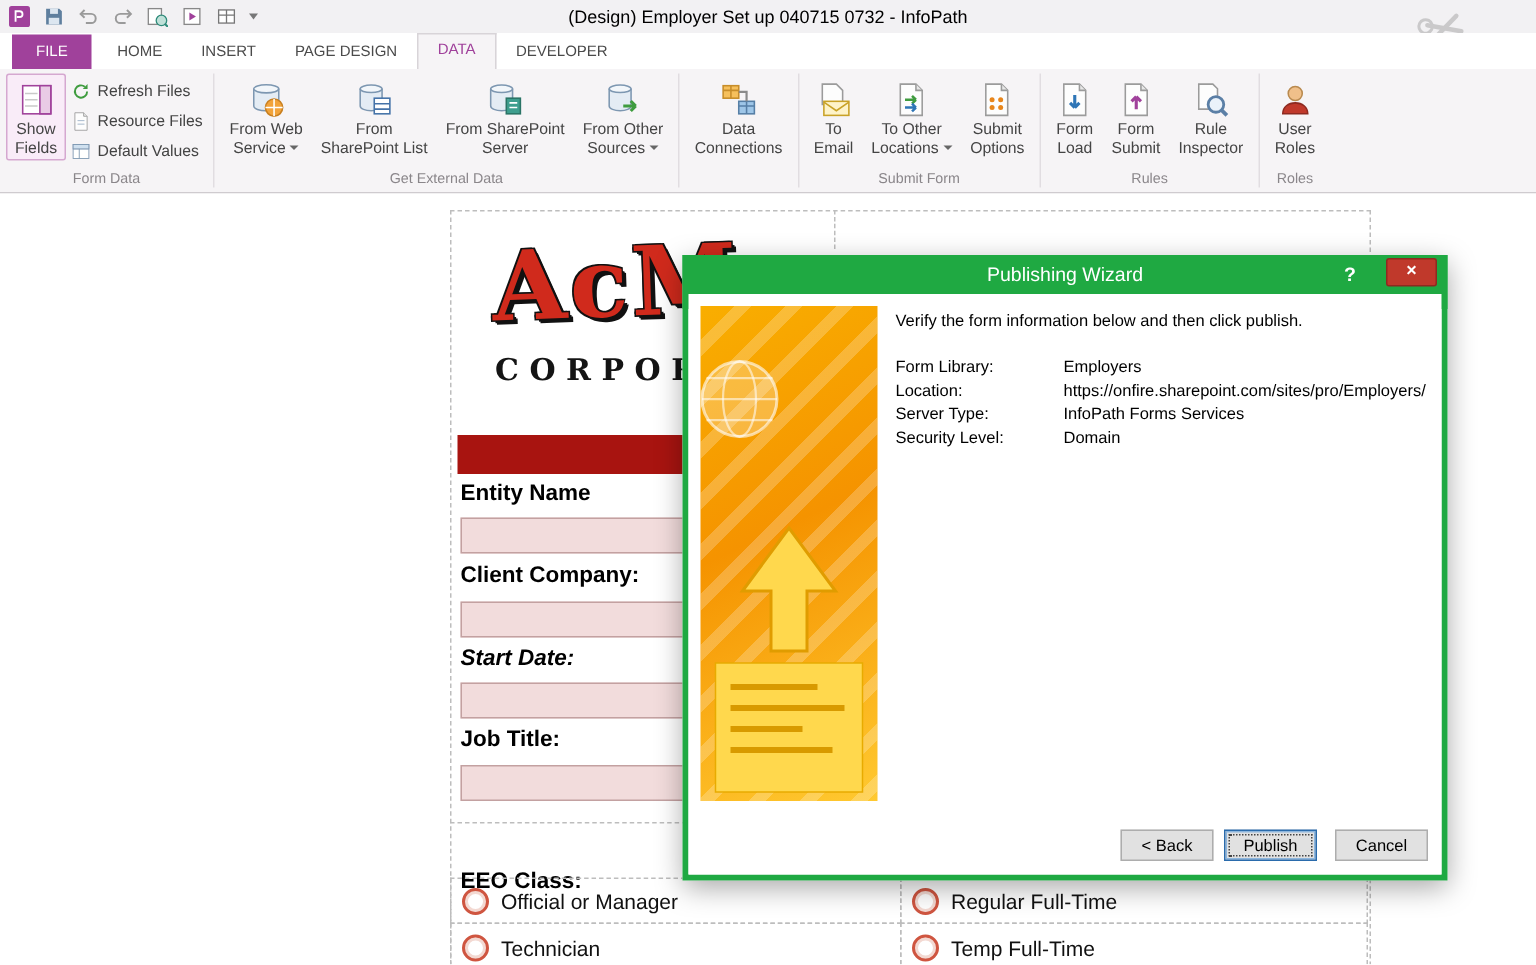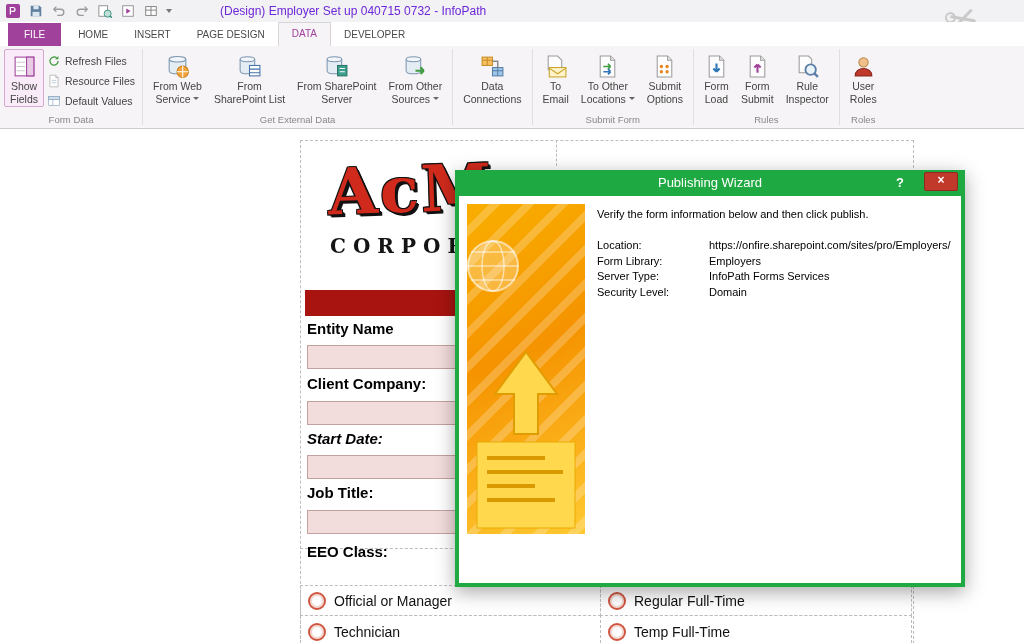--- a/index.html
+++ b/index.html
@@ -5,22 +5,22 @@
   html,body{margin:0;padding:0;background:#fff;}
   .app{position:relative;width:1024px;height:643px;overflow:hidden;background:#fff;
        font-family:"Liberation Sans",sans-serif;-webkit-font-smoothing:antialiased;}
 
   
   .titlebar{position:absolute;top:0;left:0;right:0;height:22px;background:#f2f1f3;}
   .qat{position:absolute;left:5px;top:2px;display:flex;align-items:center;gap:7px;height:18px;}
   .qicon{width:16px;height:16px;display:flex;align-items:center;justify-content:center;}
   .qicon svg{width:14px;height:14px;}
   .qcaret{width:0;height:0;border-left:3px solid transparent;border-right:3px solid transparent;border-top:4px solid #777;}
-  .win-title{position:absolute;left:220px;right:220px;top:0;height:27px;line-height:22px;
-             font-size:12px;color:#6d28d9;white-space:nowrap;overflow:hidden;}
+  .win-title{position:absolute;left:220px;right:220px;top:0;height:27px;line-height:22px;text-align:center;
+             font-size:12px;color:#000000;white-space:nowrap;overflow:hidden;}
   .scissors{position:absolute;left:946px;top:6px;width:36px;height:26px;opacity:.45;transform:rotate(-18deg);}
   .scissors i{position:absolute;left:4px;top:11px;width:26px;height:3px;background:#9a9a9a;border-radius:2px;}
   .scissors i.b{transform:rotate(28deg);} .scissors i.a{transform:rotate(-28deg);}
   .scissors s{position:absolute;width:7px;height:7px;border:2px solid #9a9a9a;border-radius:50%;left:0;top:2px;}
   .scissors s.d{top:16px;}
 
   
   .tabrow{position:absolute;top:22px;left:0;right:0;height:24px;background:#fff;display:flex;align-items:flex-end;padding-left:8px;}
   .tab{padding:0 13px;height:23px;line-height:23px;font-size:10px;color:#4a4a4a;}
   .tab.file{background:#a0419b;color:#fff;padding:0 16px;margin-right:4px;}
@@ -410,21 +410,21 @@
     <div class="flabel" style="top:246px;">Client Company:</div>
     <div class="pinput" style="top:272px;"></div>
 
     <div class="flabel" style="top:301px;font-style:italic;">Start Date:</div>
     <div class="pinput" style="top:326px;"></div>
 
     <div class="flabel" style="top:355px;">Job Title:</div>
     <div class="pinput" style="top:381px;"></div>
 
     <div class="dash-h" style="left:300px;top:419px;width:612px;"></div>
-    <div class="flabel" style="top:414px;">EEO Class:</div>
+    <div class="flabel" style="top:450px;">EEO Class:</div>
 
     <div class="optcell" style="left:300px;top:456px;width:301px;">
       <span class="radio"></span>
       <span class="optlabel">Official or Manager</span>
     </div>
     <div class="optcell" style="left:600px;top:456px;width:312px;">
       <span class="radio"></span>
       <span class="optlabel">Regular Full-Time</span>
     </div>
     <div class="optcell" style="left:300px;top:486px;width:301px;height:33px;">
@@ -450,32 +450,37 @@
           <ellipse cx="26" cy="62" rx="11" ry="25" fill="none" stroke="rgba(255,255,255,0.55)" stroke-width="1.5"></ellipse>
           <path d="M1 62h50M4 48h44M4 76h44" stroke="rgba(255,255,255,0.55)" stroke-width="1.5" fill="none"></path>
           <path d="M28 190 59 148l31 42H71v40H47v-40z" fill="#ffd84d" stroke="#e09c00" stroke-width="2"></path>
           <rect x="10" y="238" width="98" height="86" fill="#ffd84d" stroke="#e8ab00"></rect>
           <path d="M20 254h58M20 268h76M20 282h48M20 296h68" stroke="#d89a00" stroke-width="4"></path>
         </svg>
       </div>
       <div class="dmsg">Verify the form information below and then click publish.</div>
       <div class="dinfo">
         <div class="drow">
+          <span class="dl">Form Library:</span>
+          <span class="dv">Employers</span>
+        </div>
+        <div class="drow">
           <span class="dl">Location:</span>
           <span class="dv">https://onfire.sharepoint.com/sites/pro/Employers/</span>
-        </div>
-        <div class="drow">
-          <span class="dl">Form Library:</span>
-          <span class="dv">Employers</span>
         </div>
         <div class="drow">
           <span class="dl">Server Type:</span>
           <span class="dv">InfoPath Forms Services</span>
         </div>
         <div class="drow">
           <span class="dl">Security Level:</span>
           <span class="dv">Domain</span>
         </div>
       </div>
+      <div class="dbtns">
+        <button class="dbtn">&lt; Back</button>
+        <button class="dbtn default">Publish</button>
+        <button class="dbtn cancel">Cancel</button>
+      </div>
     </div>
   </div>
 
 </div>
 
 </body></html>

